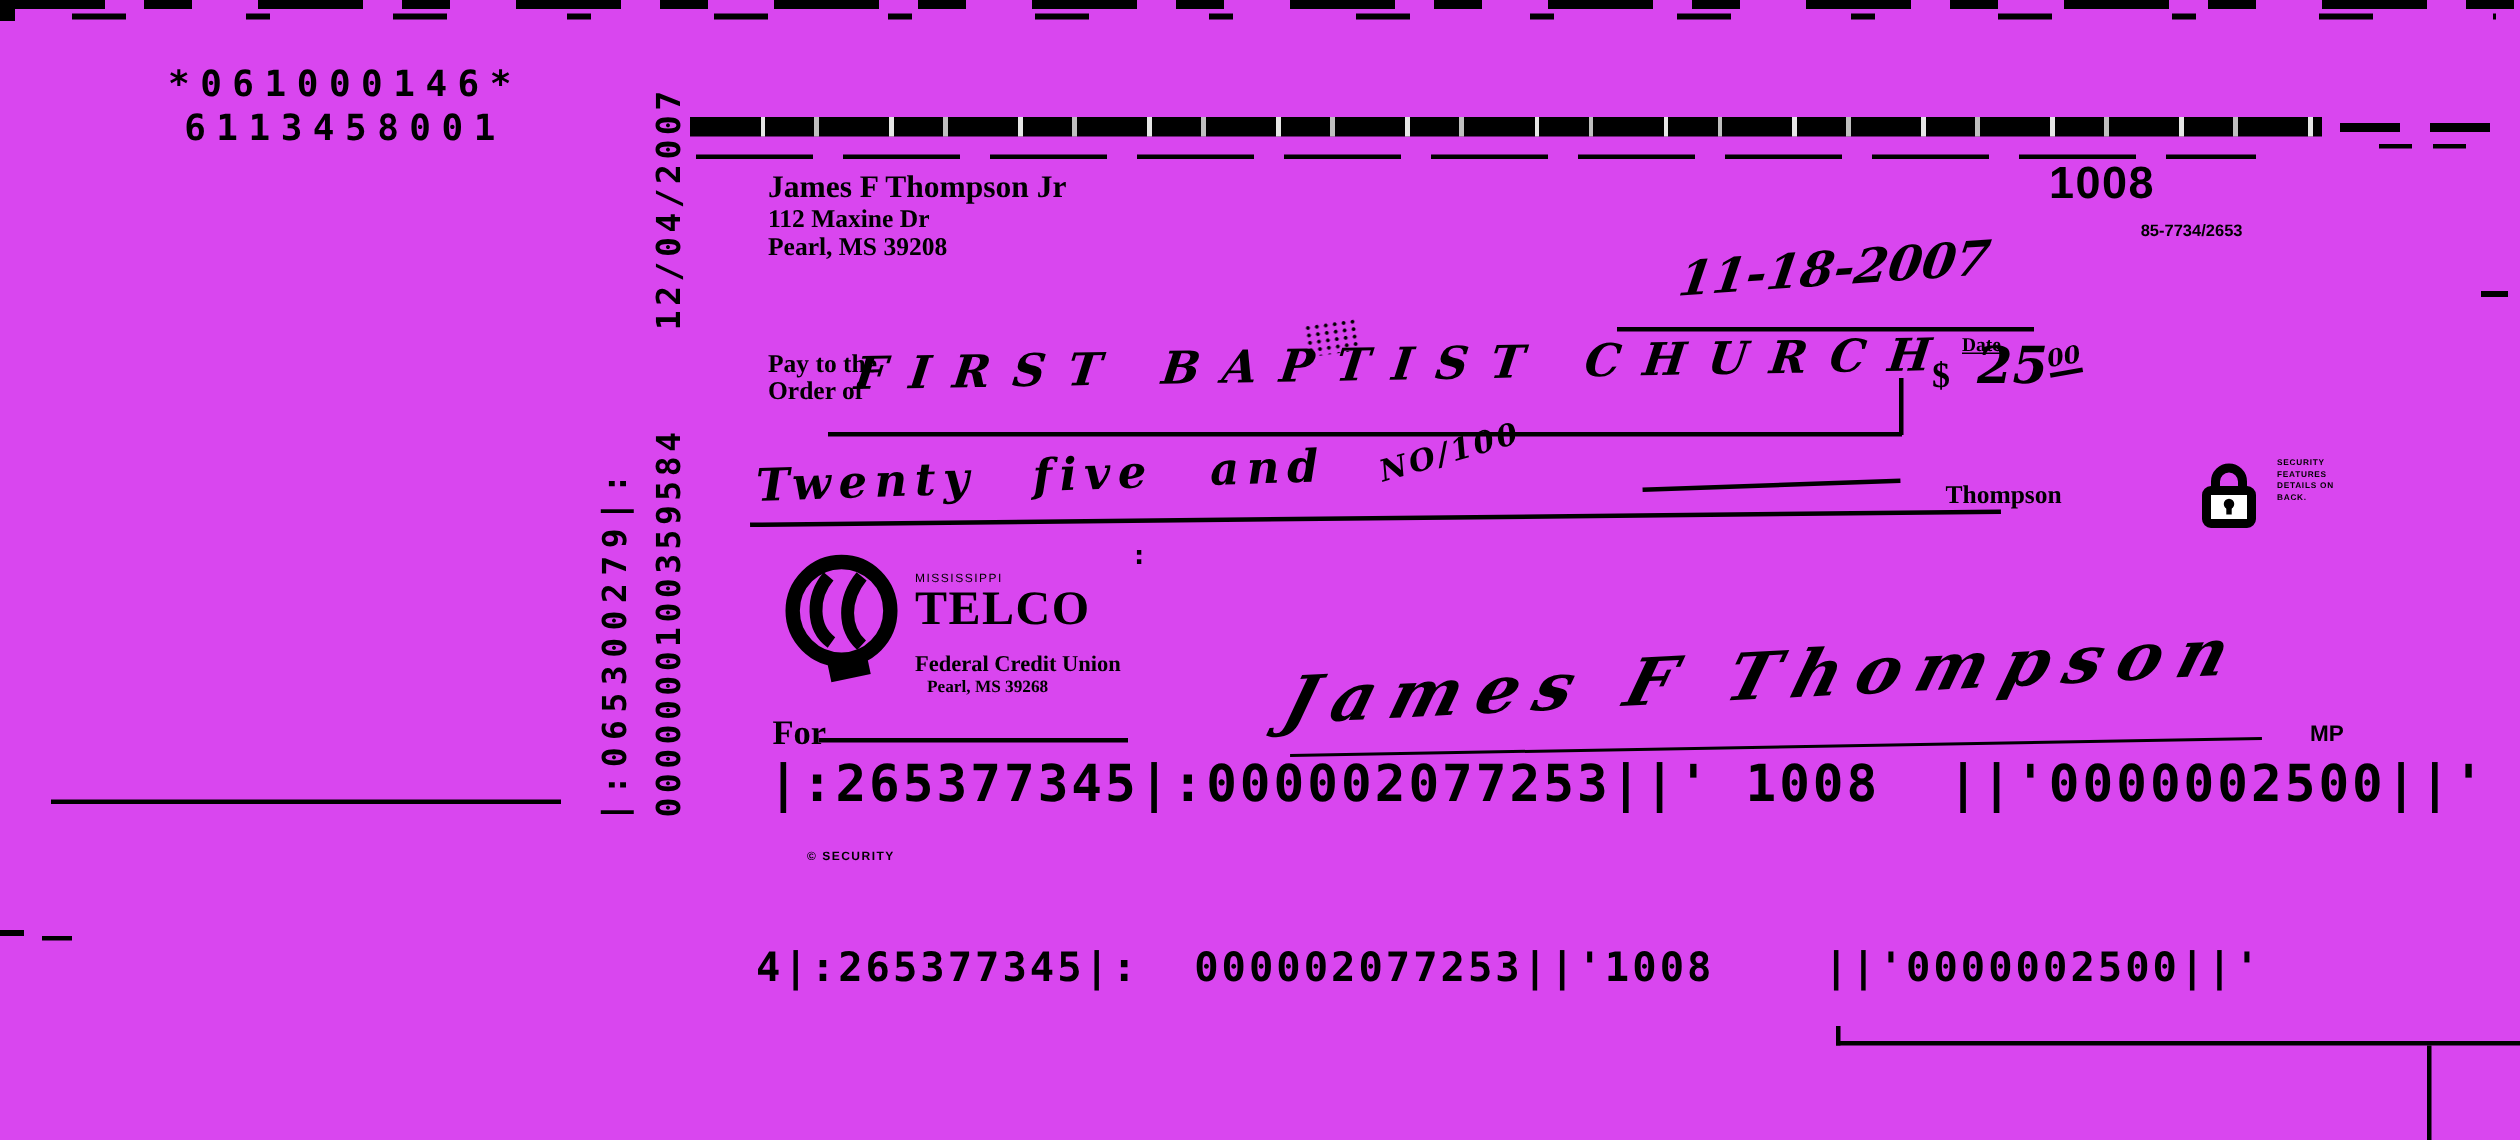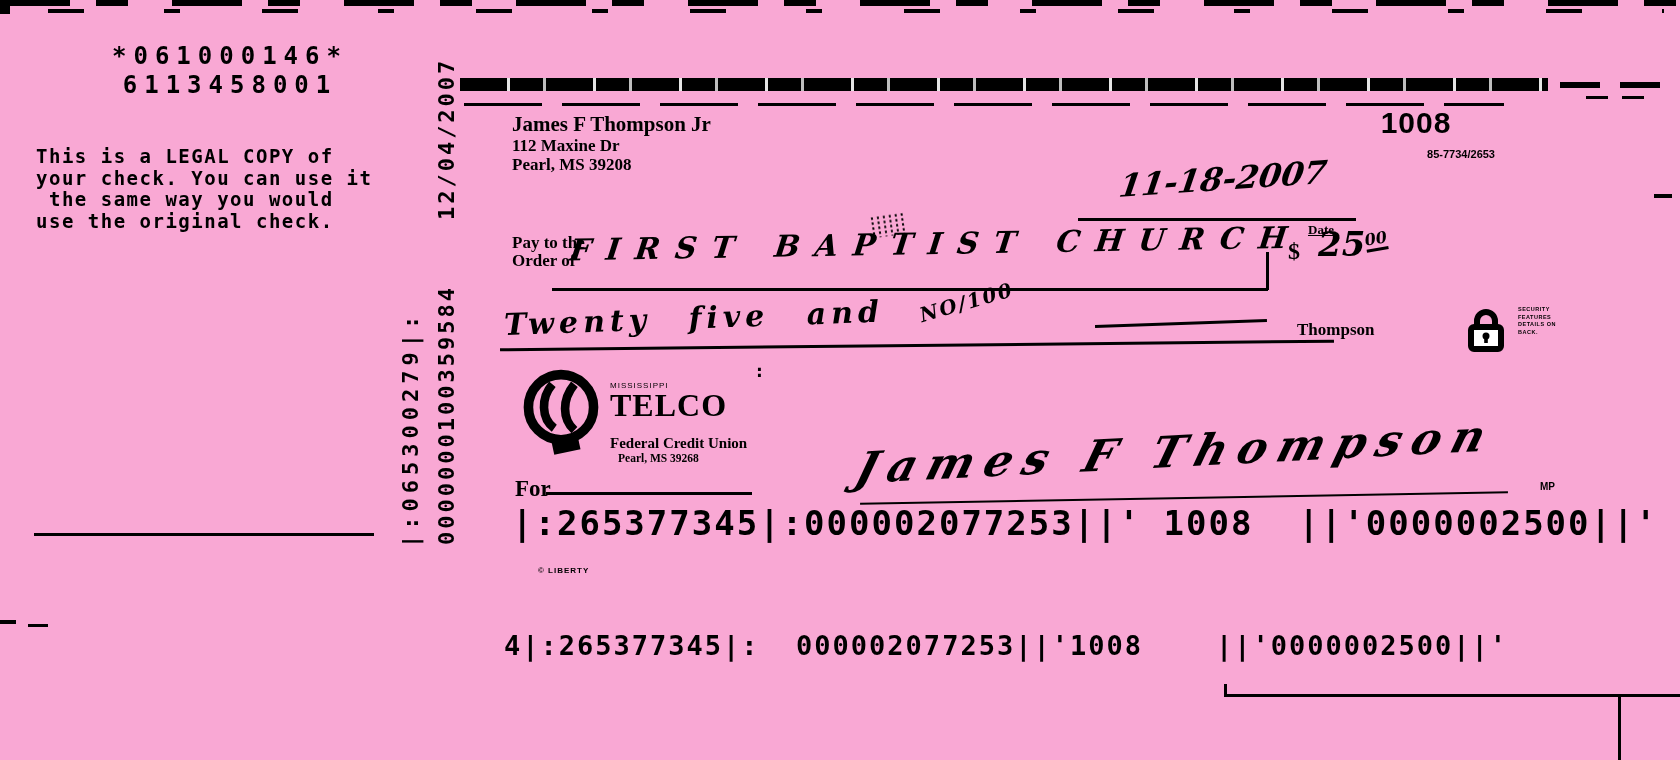--- a/index.html
+++ b/index.html
@@ -1,16 +1,16 @@
 <!DOCTYPE html>
 <html><head>
 <meta charset="utf-8">
 <style>
   html,body{margin:0;padding:0;background:#fff;}
-  .page{position:relative;width:1680px;height:760px;background:#f9a8d4;color:#000;overflow:hidden;}
+  .page{position:relative;width:1680px;height:760px;background:#d946ef;color:#000;overflow:hidden;}
   .abs{position:absolute;}
   .mono{font-family:"DejaVu Sans Mono",monospace;font-weight:700;}
   .serif{font-family:"Liberation Serif",serif;}
   .sans{font-family:"Liberation Sans",sans-serif;}
   .hand{font-family:"DejaVu Serif",serif;font-style:italic;font-weight:700;}
 
   
   .top-edge1{left:0;top:0;width:1680px;height:6px;
     background:repeating-linear-gradient(90deg,#000 0 70px,transparent 70px 96px,#000 96px 128px,transparent 128px 172px);}
   .top-edge2{left:14px;top:9px;width:1650px;height:4px;
@@ -30,21 +30,21 @@
   .band1{left:2px;top:2px;width:1088px;height:13px;background-color:#000;
     background-image:repeating-linear-gradient(90deg,transparent 0 47px,rgba(255,255,255,.9) 47px 50px,transparent 50px 83px,rgba(255,255,255,.75) 83px 86px);}
   .band2{left:6px;top:27px;width:1040px;height:3px;background:repeating-linear-gradient(90deg,#000 0 78px,transparent 78px 98px);}
   .band-ext1{left:1560px;top:82px;width:112px;height:6px;background:repeating-linear-gradient(90deg,#000 0 40px,transparent 40px 60px);}
   .band-ext2{left:1586px;top:96px;width:60px;height:3px;background:repeating-linear-gradient(90deg,#000 0 22px,transparent 22px 36px);}
 
   .payer{left:54px;top:36px;font-weight:700;}
   .payer-name{font-size:21px;line-height:1.15;}
   .payer-line{font-size:17px;line-height:1.12;}
 
-  .check-number{left:908px;top:30px;width:100px;text-align:center;font-size:30px;font-weight:700;letter-spacing:1px;}
+  .check-number{left:908px;top:30px;width:100px;text-align:left;font-size:30px;font-weight:700;letter-spacing:1px;}
   .fraction{left:887px;top:72px;width:150px;text-align:right;font-size:11px;font-weight:700;}
 
   .date-hand{left:630px;top:84px;width:270px;text-align:center;font-size:32px;transform:skewX(-12deg) rotate(-4deg);}
   .date-line{left:620px;top:142px;width:278px;border-top:3px solid #000;}
   .date-label{left:850px;top:146px;font-size:13px;font-weight:700;text-decoration:underline;}
 
   .payto{left:54px;top:158px;font-size:17px;font-weight:700;line-height:1.05;}
   .payee-hand{left:112px;top:150px;font-size:30px;letter-spacing:15px;white-space:nowrap;transform:rotate(-1deg) skewX(-8deg);}
   .payee-line{left:94px;top:212px;width:716px;border-top:3px solid #000;}
   .payee-bracket{left:808px;top:176px;width:3px;height:38px;background:#000;}
@@ -69,21 +69,21 @@
   .bank-city{font-size:11.5px;font-weight:700;margin:2px 0 0 8px;}
   .stray-colon{left:296px;top:284px;font-size:18px;font-weight:700;}
   .smudge{left:412px;top:138px;width:36px;height:22px;transform:rotate(-8deg);
     background-image:radial-gradient(#000 1.2px,transparent 1.5px);background-size:6px 5px;}
 
   .for-label{left:57px;top:400px;font-size:23px;font-weight:700;}
   .for-line{left:88px;top:416px;width:206px;border-top:3px solid #000;}
 
   .sig{left:404px;top:350px;font-size:44px;letter-spacing:10px;white-space:nowrap;transform:skewX(-18deg) rotate(-3deg);}
   .sig-line{left:402px;top:421px;width:648px;border-top:2.5px solid #000;transform:rotate(-1deg);}
-  .sig-mp{left:1082px;top:405px;font-size:10px;font-weight:700;}
+  .sig-mp{left:1082px;top:405px;font-size:15px;font-weight:700;}
 
   .micr1{left:54px;top:427px;font-size:34px;letter-spacing:2px;white-space:pre;}
   .liberty{left:80px;top:490px;font-size:8px;font-weight:700;letter-spacing:1px;}
 
   .bottom-micr{left:504px;top:630px;font-size:27px;letter-spacing:2px;white-space:pre;}
   .br-hline{left:1224px;top:694px;width:456px;border-top:3px solid #000;}
   .br-vtick{left:1224px;top:684px;width:3px;height:13px;background:#000;}
   .br-vline{left:1618px;top:697px;width:3px;height:63px;background:#000;}
   .bl-dash1{left:0;top:620px;width:16px;height:4px;background:#000;}
   .bl-dash2{left:28px;top:624px;width:20px;height:3px;background:#000;}
@@ -96,26 +96,20 @@
 
   <div class="abs top-edge1"></div>
   <div class="abs top-edge2"></div>
   <div class="abs tl-dash"></div>
 
   <div class="abs stamp mono">
     <div>*061000146*</div>
     <div>6113458001</div>
   </div>
 
-  <div class="abs legal mono">
-    <div>This is a LEGAL COPY of</div>
-    <div>your check. You can use it</div>
-    <div> the same way you would</div>
-    <div>use the original check.</div>
-  </div>
   <div class="abs left-rule"></div>
 
   <div class="abs vert vert-routing mono">|:065300279|:</div>
   <div class="abs vert vert-seq mono">0000000100359584    12/04/2007</div>
 
   <div class="abs check">
     <div class="abs band1"></div>
     <div class="abs band2"></div>
 
     <div class="abs payer serif">
@@ -179,21 +173,21 @@
     <div class="abs stray-colon mono">:</div>
 
     <div class="abs for-label serif">For</div>
     <div class="abs for-line"></div>
 
     <div class="abs sig hand">James F Thompson</div>
     <div class="abs sig-line"></div>
     <div class="abs sig-mp sans">MP</div>
 
     <div class="abs micr1 mono">|:265377345|:000002077253||' 1008  ||'0000002500||'</div>
-    <div class="abs liberty sans">© LIBERTY</div>
+    <div class="abs liberty sans">© SECURITY</div>
   </div>
 
   <div class="abs band-ext1"></div>
   <div class="abs band-ext2"></div>
 
   <div class="abs bottom-micr mono">4|:265377345|:  000002077253||'1008    ||'0000002500||'</div>
 
   <div class="abs br-hline"></div>
   <div class="abs br-vtick"></div>
   <div class="abs br-vline"></div>

